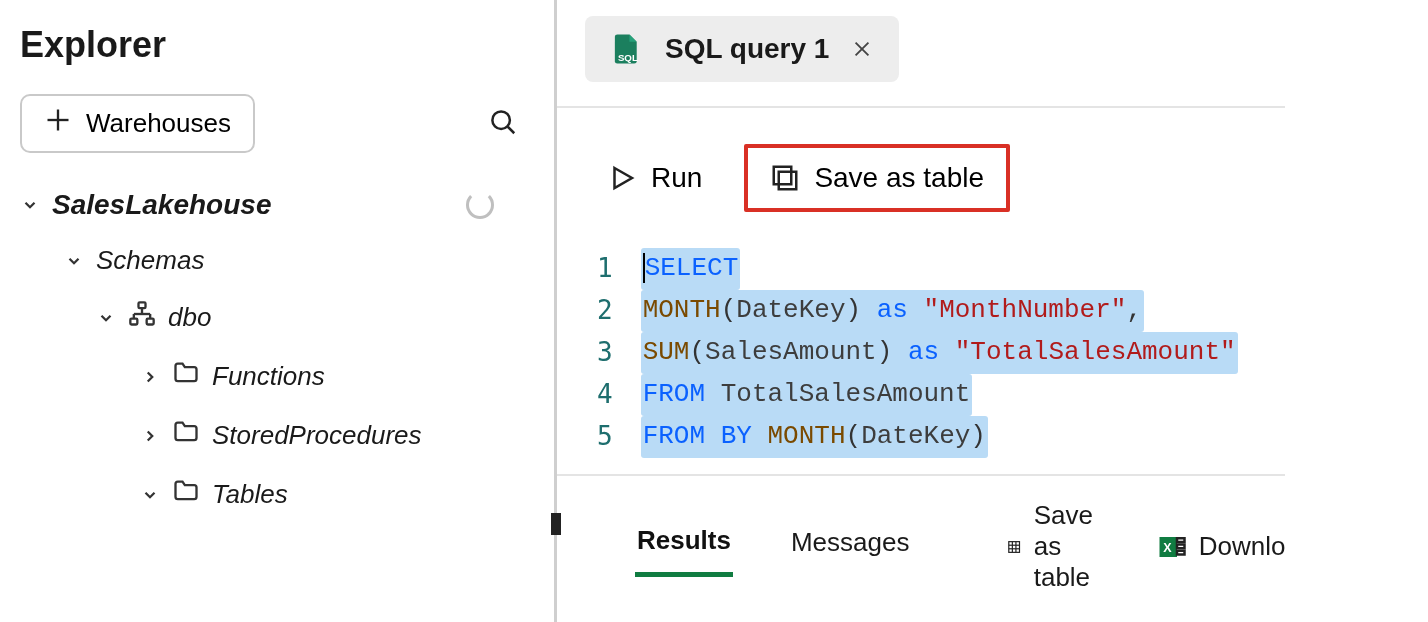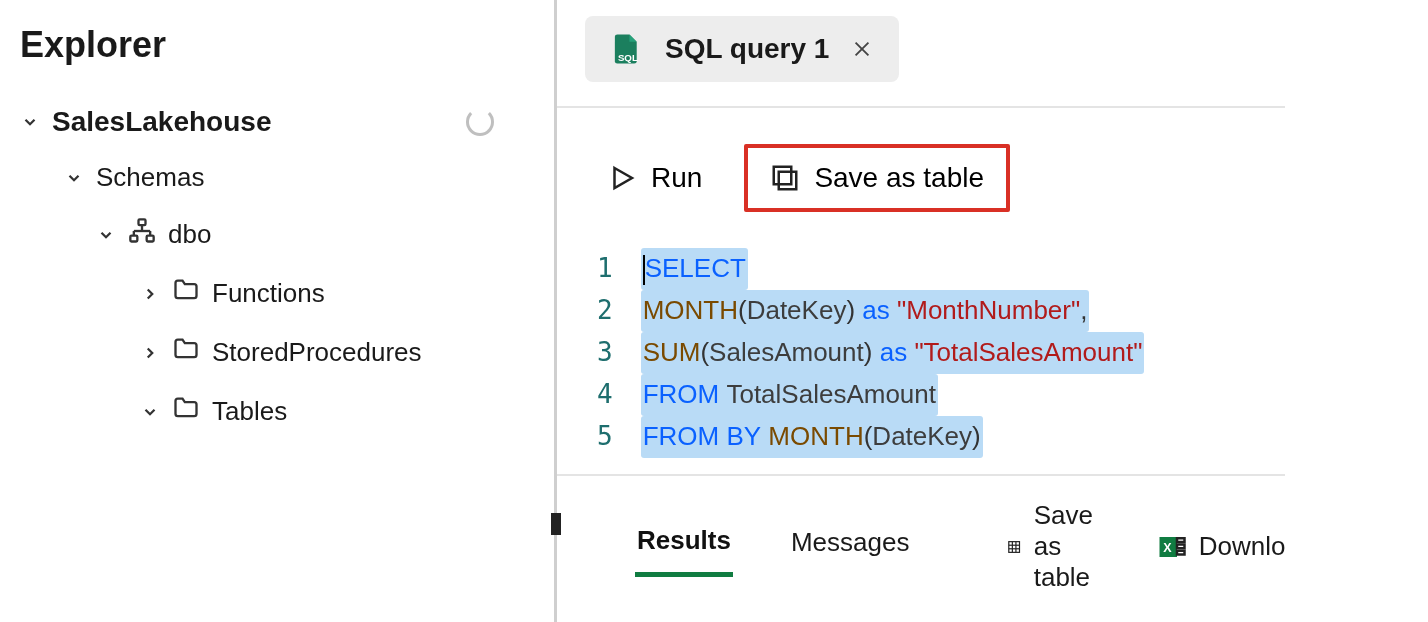--- a/index.html
+++ b/index.html
@@ -32,21 +32,21 @@
   .warehouse-btn{
     display:flex;align-items:center;gap:14px;
     border:2px solid #c9c9c9;border-radius:10px;
     padding:10px 22px;font-size:26px;font-weight:400;
     background:#fff;cursor:pointer;
   }
   .plus-icon svg{width:28px;height:28px;}
   .search-btn{margin-left:auto;margin-right:10px;background:transparent;border:none;cursor:pointer;}
   .search-btn svg{width:30px;height:30px;}
   .tree{margin-top:6px;}
-  .tree-row{display:flex;align-items:center;gap:12px;padding:12px 0;font-size:26px;}
+  .tree-row{display:flex;align-items:center;gap:12px;padding:12px 0;font-size:26px;font-style:italic;}
   .tree-row .chev{width:20px;display:flex;justify-content:center;color:#444;}
   .tree-row .chev svg{width:18px;height:18px;}
   .tree-row.root{font-weight:600;font-size:28px;}
   .spinner{
     width:28px;height:28px;border:3px solid #bfbfbf;border-top-color:transparent;border-radius:50%;
     margin-left:auto;margin-right:40px;
     animation:spin 1s linear infinite;
   }
   @keyframes spin{to{transform:rotate(360deg);}}
   .indent-1{padding-left:44px;}
@@ -70,21 +70,21 @@
   .tab-underline{border-bottom:2px solid #e4e4e4;margin-top:8px;}
   
   .toolbar{display:flex;align-items:center;gap:28px;padding:20px 0 20px 36px;}
   .tool-btn{display:flex;align-items:center;gap:14px;font-size:28px;font-weight:400;background:transparent;border:none;cursor:pointer;padding:8px 14px;}
   .tool-btn svg{width:30px;height:30px;}
   .save-as-view{border:4px solid var(--highlight);border-radius:2px;padding:14px 22px;}
   
   .editor-wrap{display:flex;padding-left:28px;line-height:1.6;}
   .gutter{color:#1e6e6e;font-family:Consolas,Menlo,monospace;font-size:26px;text-align:right;padding:0 28px 0 12px;user-select:none;}
   .gutter div{height:42px;display:flex;align-items:center;justify-content:flex-end;}
-  .code{font-family:Liberation Sans, sans-serif;font-size:26px;position:relative;}
+  .code{font-family:Liberation Mono, monospace;font-size:26px;position:relative;}
   .code-line{height:42px;display:flex;align-items:center;}
   .sel{background:var(--sel-bg);border-radius:3px;padding:0 2px;}
   .kw{color:var(--kw-blue);}
   .fn{color:var(--kw-brown);}
   .op{color:#333;}
   .id{color:var(--ident);}
   .str{color:var(--str);}
   .cursor{display:inline-block;width:2px;height:30px;background:#000;vertical-align:middle;}
   .editor-divider-marker{
     position:absolute;left:-6px;top:265px;width:10px;height:22px;background:#222;
@@ -106,20 +106,37 @@
   .bottom-edge{height:14px;border-top:1px solid #d9d9d9;margin-top:16px;}
 </style>
 </head>
 <body>
 
 <div class="app">
 
   <aside class="explorer">
     <h1 class="explorer-title">Explorer</h1>
 
+    <div class="warehouse-row">
+      <button class="warehouse-btn">
+        <span class="plus-icon">
+          <svg viewBox="0 0 24 24" fill="none" stroke="#222" stroke-width="2">
+              <line x1="12" y1="3" x2="12" y2="21"></line>
+              <line x1="3" y1="12" x2="21" y2="12"></line>
+            </svg>
+        </span>
+        <span>Warehouses</span>
+      </button>
+      <button class="search-btn">
+        <svg viewBox="0 0 24 24" fill="none" stroke="#222" stroke-width="2">
+            <circle cx="10.5" cy="10.5" r="7"></circle>
+            <line x1="21" y1="21" x2="15.8" y2="15.8"></line>
+          </svg>
+      </button>
+    </div>
 
     <div class="tree">
       <div class="tree-row root">
         <span class="chev">
           <svg viewBox="0 0 24 24" fill="none" stroke="#333" stroke-width="3">
               <polyline points="6 9 12 15 18 9"></polyline>
             </svg>
         </span>
         <span class="tree-label">SalesLakehouse</span>
         <span class="spinner"></span>

